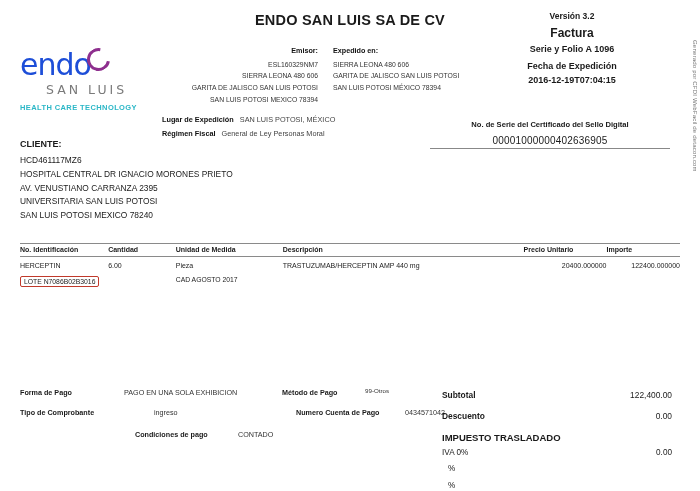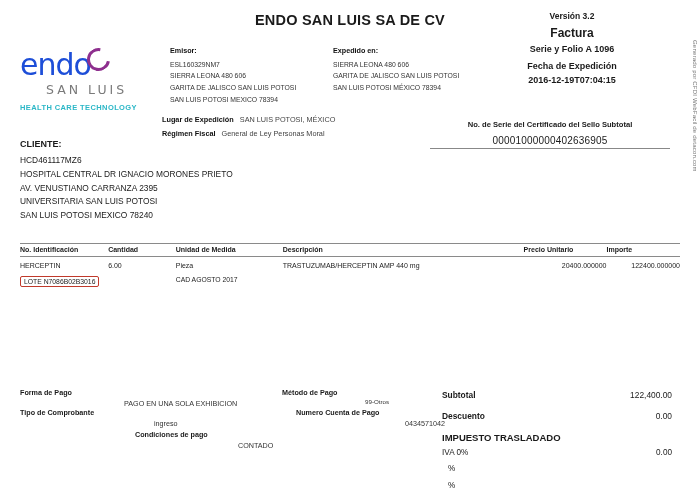--- a/index.html
+++ b/index.html
@@ -113,21 +113,21 @@
     font-size: 6.8px;
     line-height: 1.75;
     color: #333;
   }
   .blk .hd {
     font-weight: bold;
     font-size: 7.2px;
     color: #111;
     margin-bottom: 1px;
   }
-  #emisor { left: 170px; top: 45px; width: 170px; }
+  #emisor { left: 148px; top: 45px; width: 170px; text-align: right; }
   #expedido { left: 333px; top: 45px; width: 180px; }
 
   
   .lr-row {
     position: absolute;
     font-size: 7.3px;
   }
   .lr-lbl {
     font-weight: bold;
     color: #111;
@@ -240,21 +240,20 @@
   }
   .pay-lbl {
     position: absolute;
     font-weight: bold;
     font-size: 7.2px;
   }
   .pay-val {
     position: absolute;
     font-size: 7.2px;
     color: #333;
-    margin-top: 11px;
   }
   .sm { font-size: 6.2px; }
 
   
   .totals {
     position: absolute;
     right: 28px;
     top: 390px;
     width: 230px;
     font-size: 8.4px;
@@ -336,21 +335,21 @@
   </div>
 
   <div class="lr-row" id="lugar">
     <span class="lr-lbl">Lugar de Expedición</span><span class="lr-val">SAN LUIS POTOSI, MÉXICO</span>
   </div>
   <div class="lr-row" id="regimen">
     <span class="lr-lbl">Régimen Fiscal</span><span class="lr-val">General de Ley Personas Moral</span>
   </div>
 
   <div class="cert">
-    <div class="cert-lbl">No. de Serie del Certificado del Sello Subtotal</div>
+    <div class="cert-lbl">No. de Serie del Certificado del Sello Digital</div>
     <div class="cert-val">00001000000402636905</div>
     <div class="cert-line"></div>
   </div>
 
   <div class="cliente">
     <div class="hd">CLIENTE:</div>
     <div>HCD461117MZ6</div>
     <div>HOSPITAL CENTRAL DR IGNACIO MORONES PRIETO</div>
     <div>AV. VENUSTIANO CARRANZA  2395</div>
     <div>UNIVERSITARIA  SAN LUIS POTOSI</div>

